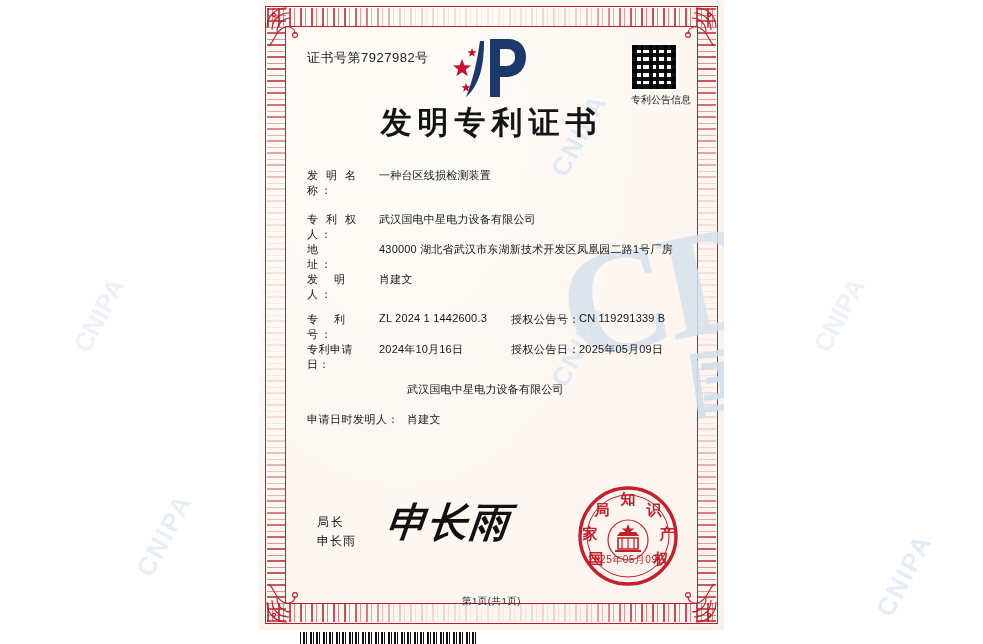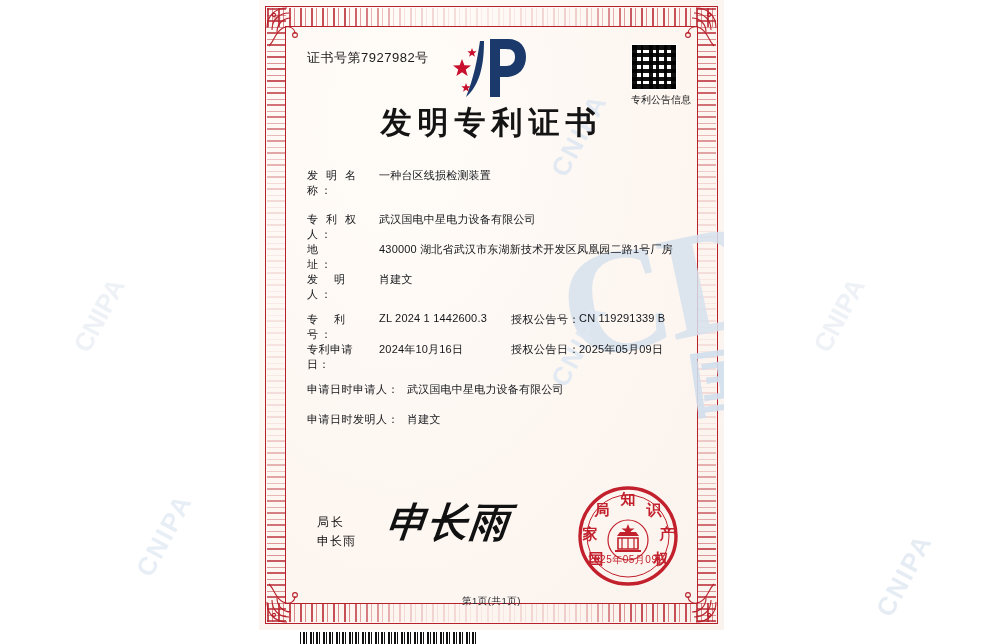--- a/index.html
+++ b/index.html
@@ -397,21 +397,20 @@
       </div>
 
       <div class="row two">
         <span class="lab tight">专利申请日：</span>
         <span class="val">2024年10月16日</span>
         <span class="lab2">授权公告日：</span>
         <span class="val2">2025年05月09日</span>
       </div>
 
       <div class="row" style="margin-top:10px;">
-        <span class="lab tight" style="width:92px;">申请日时申请人：</span>
         <span class="val" style="left:100px;">武汉国电中星电力设备有限公司</span>
       </div>
 
       <div class="row" style="">
         <span class="lab tight" style="width:92px;">申请日时发明人：</span>
         <span class="val" style="left:100px;">肖建文</span>
       </div>
     </div>
 
 

